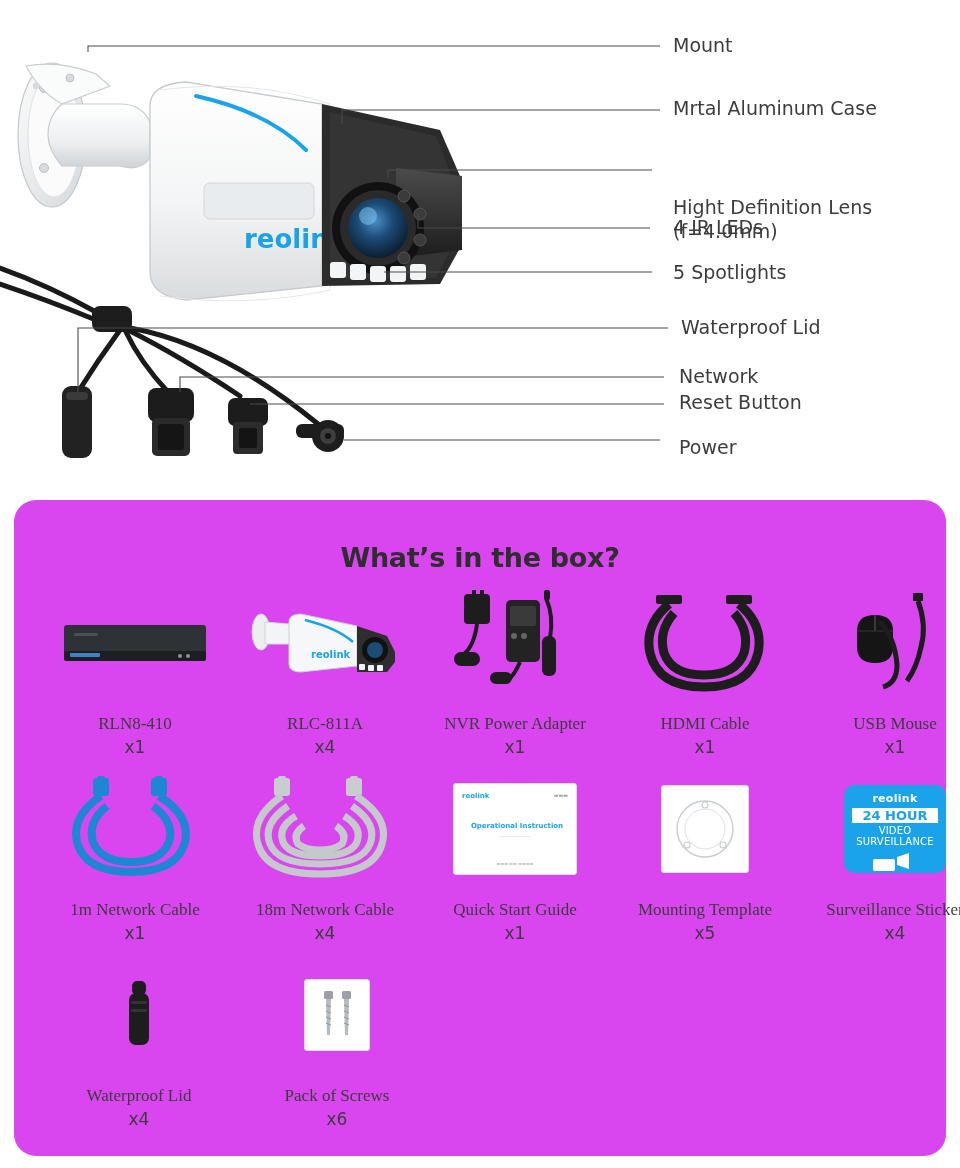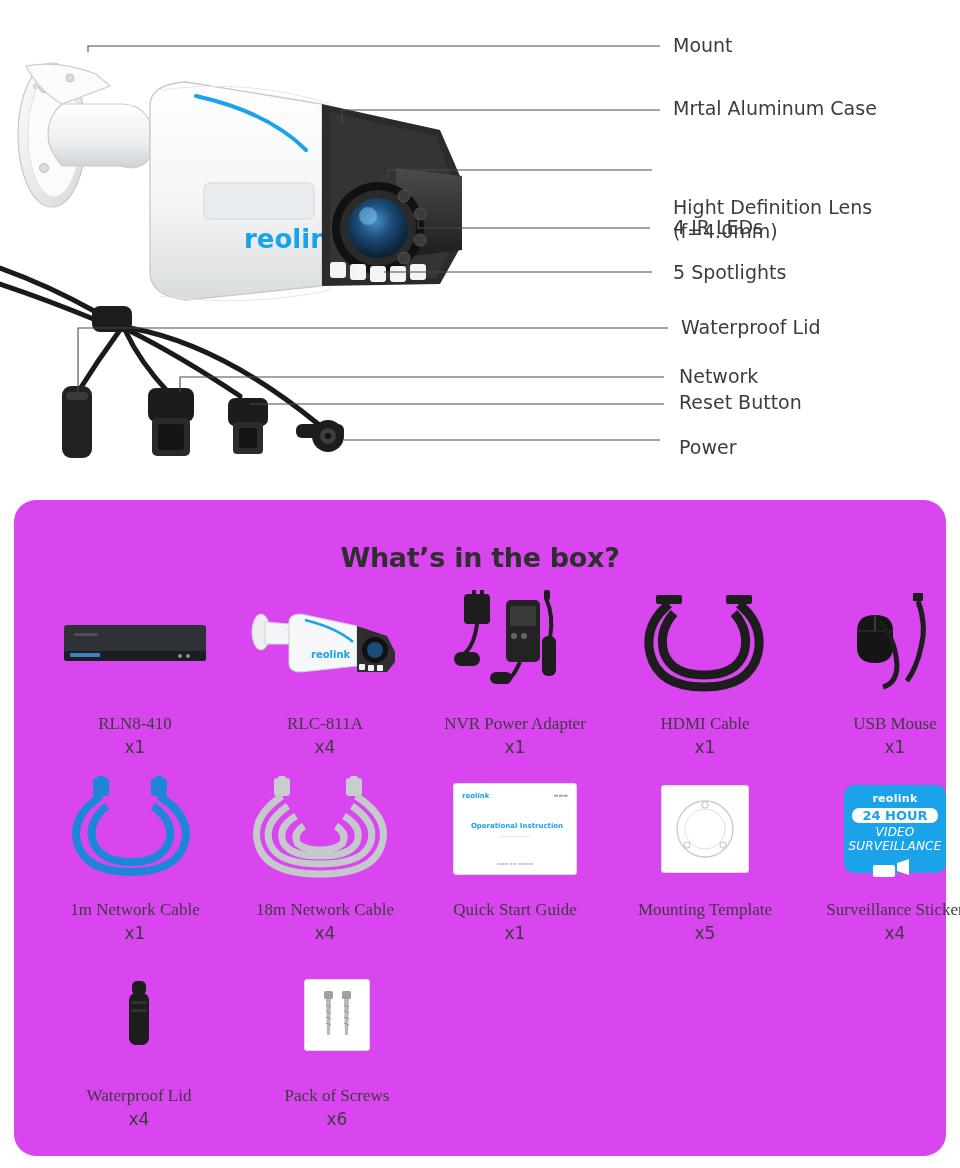--- a/index.html
+++ b/index.html
@@ -393,22 +393,22 @@
           </div>
         </div>
         <div class="item-name">Mounting Template</div>
         <div class="item-qty">x5</div>
       </div>
 
       <div class="item">
         <div class="item-art">
           <div style="width:102px;height:88px;background:#1aa3e8;border-radius:10px;position:relative;color:#fff;text-align:center;">
             <div style="padding-top:7px;font-size:11px;font-weight:bold;letter-spacing:0.3px;">reolink</div>
-            <div style="margin:3px 8px 0 8px;background:#fff;color:#1aa3e8;border-radius:7px;font-size:13px;font-weight:bold;">24 HOUR</div>
-            <div style="font-size:12px;margin-top:2px;letter-spacing:0.2px;font-style:italic;">VIDEO SURVEILLANCE</div>
+            <div style="margin:3px 8px 0 8px;background:#fff;color:#1aa3e8;border-radius:0;font-size:13px;font-weight:bold;">24 HOUR</div>
+            <div style="font-size:10px;margin-top:2px;letter-spacing:0.2px;">VIDEO SURVEILLANCE</div>
             <svg width="52" height="26" viewBox="0 0 52 26" style="margin-top:2px;">
               <path d="M4 16 L28 16 L28 8 L40 4 L40 20 L28 16" fill="#ffffff"></path>
               <rect x="4" y="10" width="22" height="12" rx="2" fill="#ffffff"></rect>
             </svg>
           </div>
         </div>
         <div class="item-name">Surveillance
 Sticker</div>
         <div class="item-qty">x4</div>
       </div>

